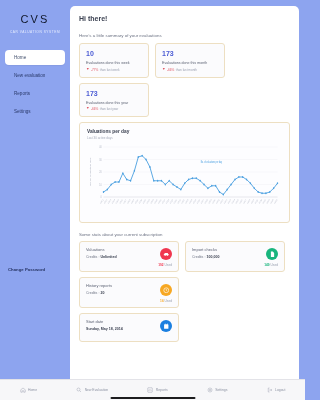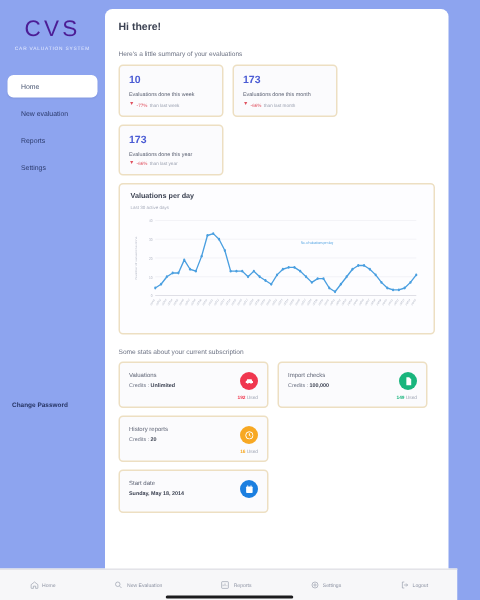--- a/index.html
+++ b/index.html
@@ -14,21 +14,21 @@
   
   .sidebar {
     width: 70px; height: 400px; flex: 0 0 70px;
     background: #8da4ef;
     display: flex; flex-direction: column;
     padding-top: 9px;
     position: relative;
   }
   .logo-wrap { text-align: center; padding: 2px 0 10px; }
   .logo-main {
-    font-size: 15px; letter-spacing: 2.2px; color: #4c1d95;
+    font-size: 11px; letter-spacing: 2.2px; color: #0f172a;
     font-weight: 300; line-height: 17px;
   }
   .logo-sub {
     font-size: 3.2px; letter-spacing: 0.55px; color: #e6ecff;
     margin-top: 2px; white-space: nowrap;
   }
   .nav { margin-top: 6px; display: flex; flex-direction: column; }
   .nav-item {
     font-size: 4.6px; color: #2b3a6b; padding: 5px 9px;
     margin: 0 5px 3px 5px; border-radius: 4px; cursor: pointer;

